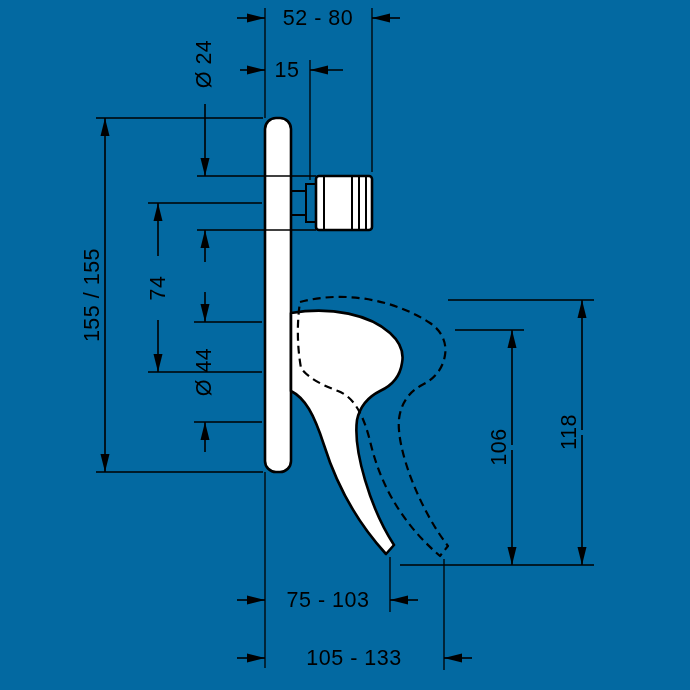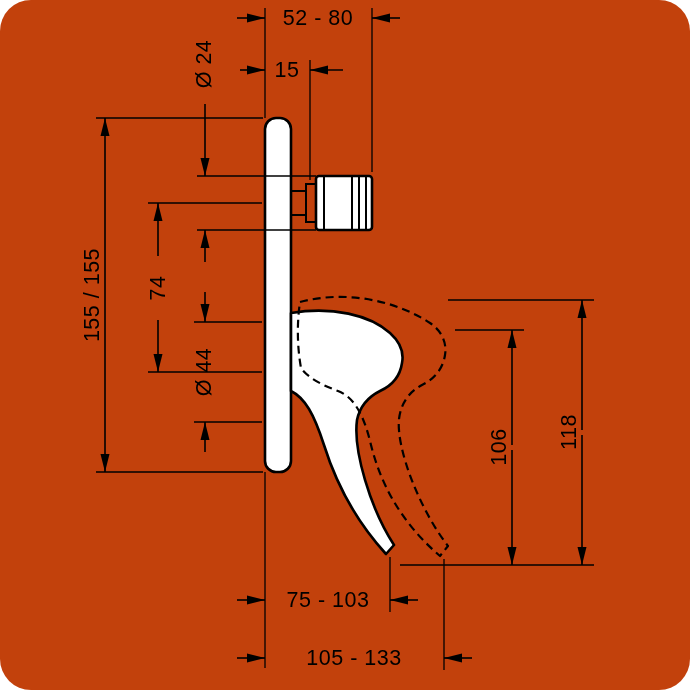--- a/index.html
+++ b/index.html
@@ -6,22 +6,21 @@
     margin: 0;
     padding: 0;
     width: 690px;
     height: 690px;
     background: #ffffff;
     font-family: "Liberation Sans", sans-serif;
   }
   #stage {
     width: 690px;
     height: 690px;
-    background: #c2410c;
-    border-radius: 31px;
+    background: #0369a1;
   }
   svg { display: block; }
   .outline {
     fill: #ffffff;
     stroke: #000000;
     stroke-width: 2.6;
     stroke-linejoin: round;
   }
   .detail {
     fill: none;

